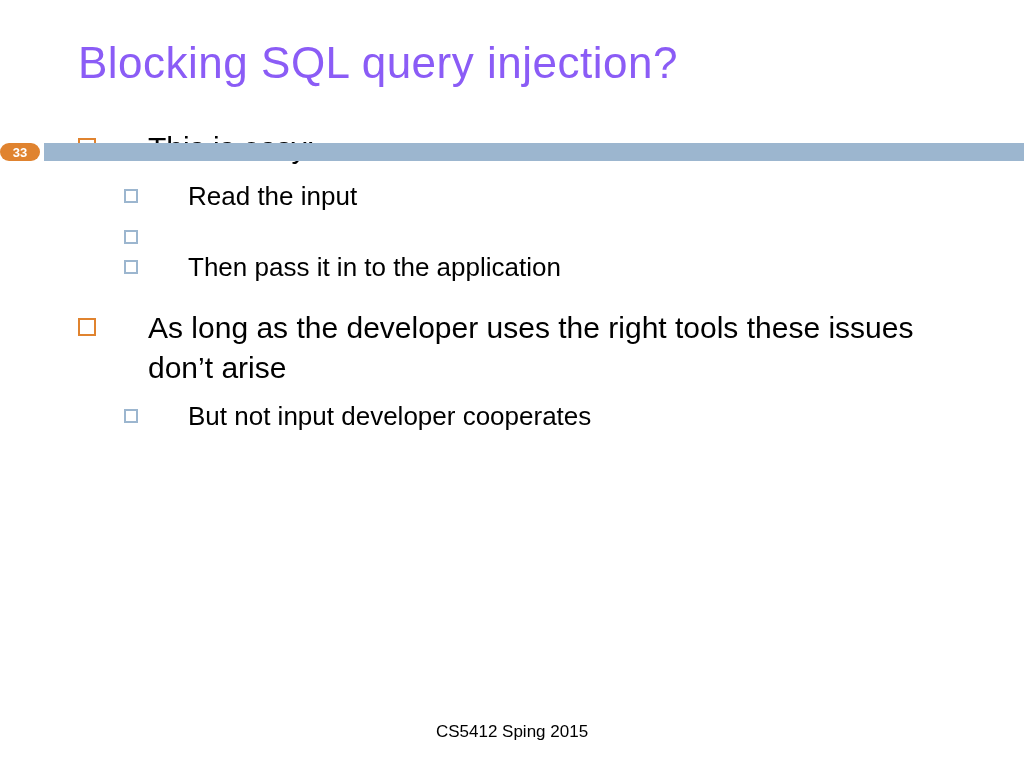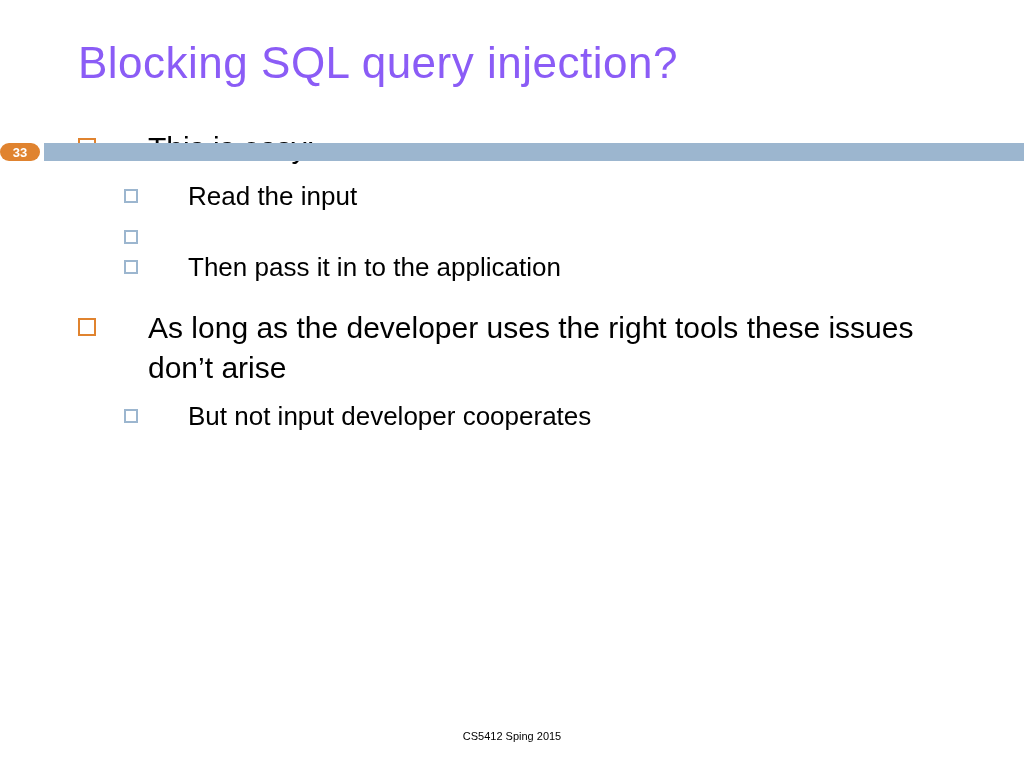--- a/index.html
+++ b/index.html
@@ -84,21 +84,21 @@
     }
     .bullet-text.level2 {
       font-size: 26px;
     }
     .footer {
       position: absolute;
       bottom: 26px;
       left: 0;
       right: 0;
       text-align: center;
-      font-size: 11px;
+      font-size: 17px;
       color: #000000;
     }
   </style>
 </head>
 <body>
 
 <h1 class="title">Blocking SQL query injection?</h1>
 
 <div class="page-number-bar">
   <div class="page-number">33</div>

